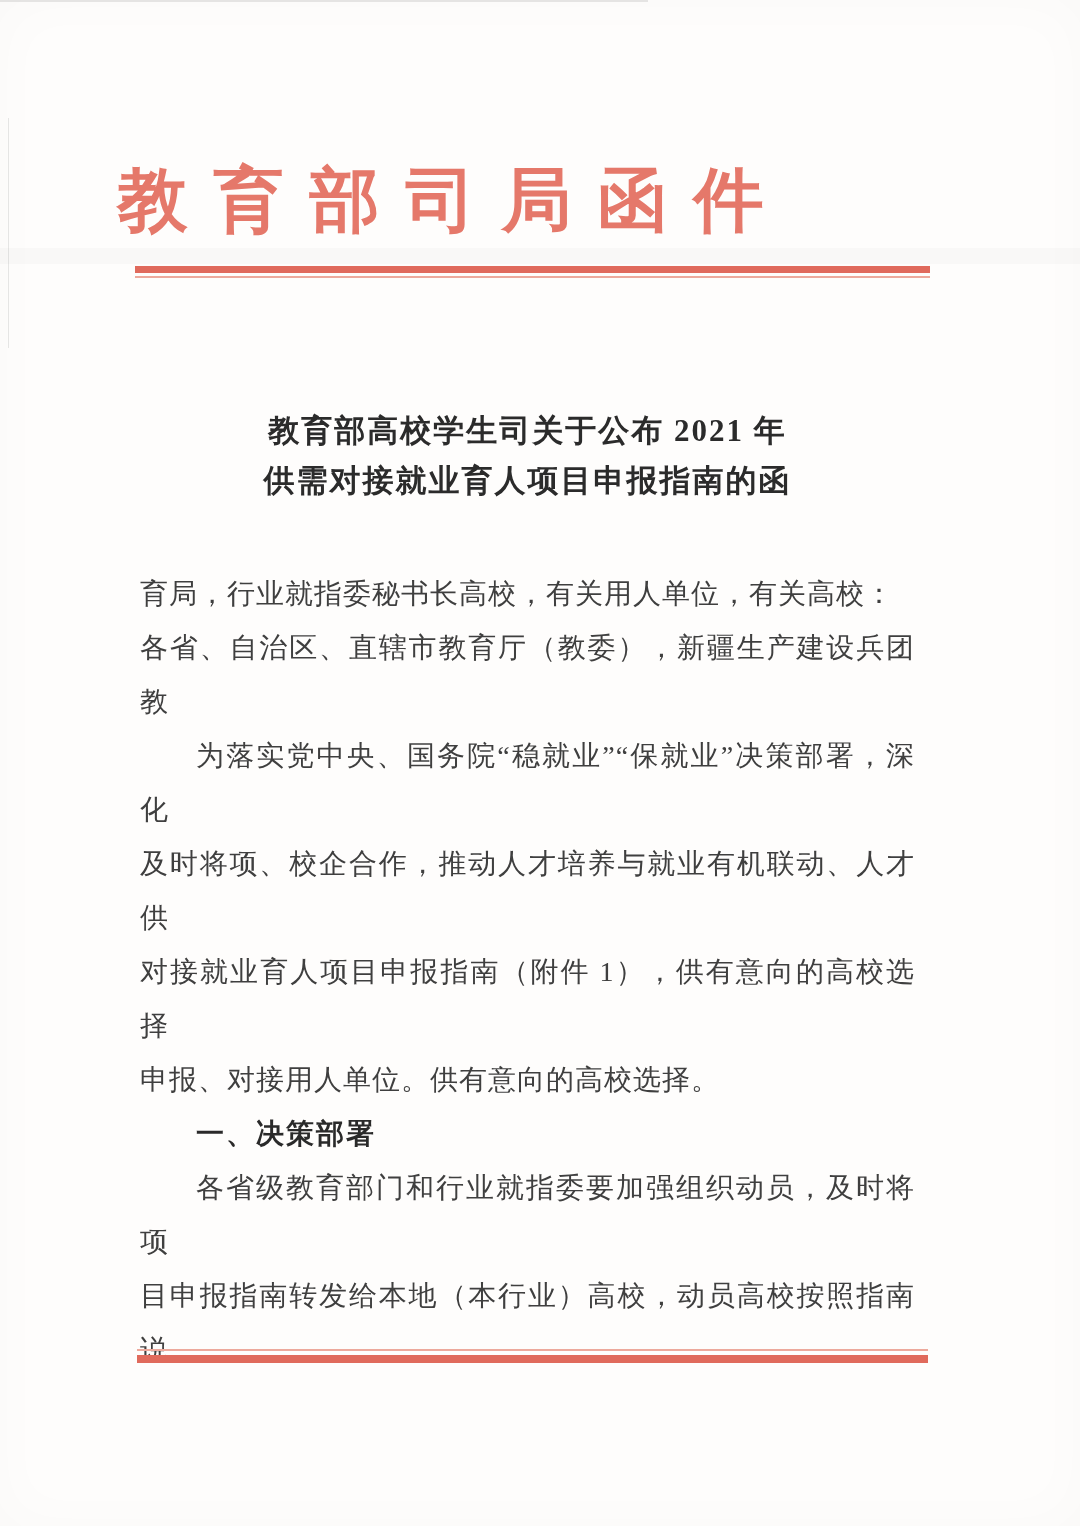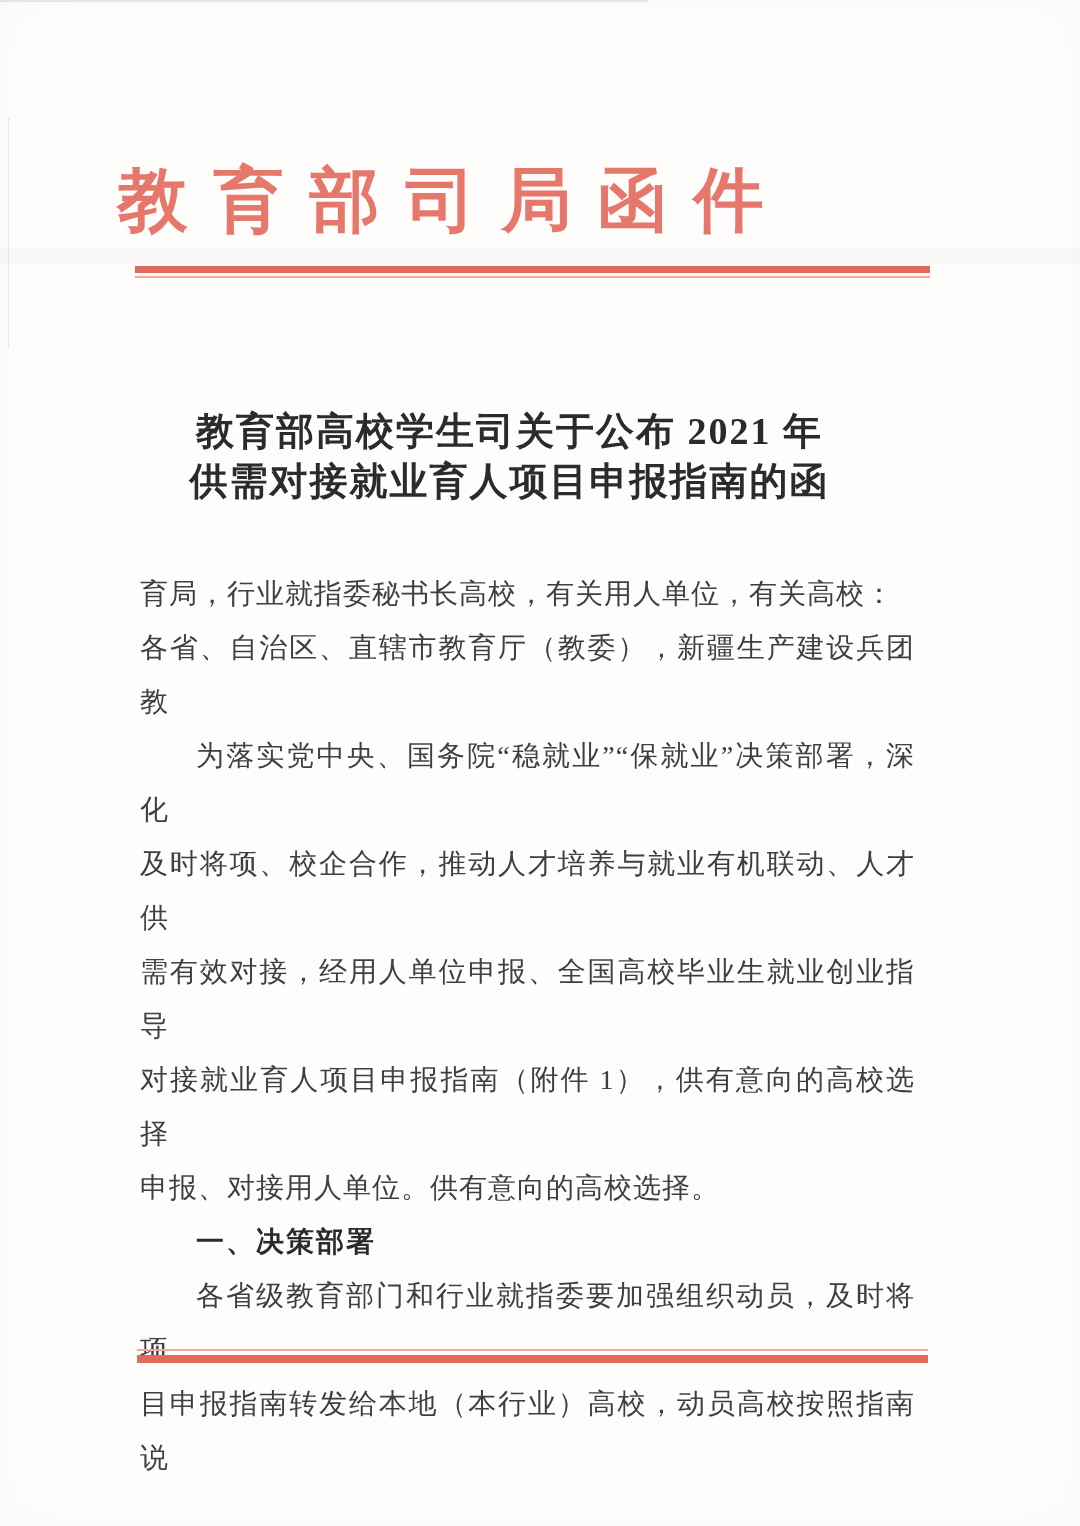--- a/index.html
+++ b/index.html
@@ -35,23 +35,23 @@
   }
   .rule{position:absolute;}
   .rule-top{top:266px;left:135px;width:795px;}
   .rule-top .rule-thick{height:7px;background:var(--red-rule);}
   .rule-top .rule-thin{height:2px;background:var(--red-rule-light);margin-top:3px;}
   .rule-bottom{top:1349px;left:137px;width:791px;}
   .rule-bottom .rule-thin{height:2px;background:var(--red-rule-light);}
   .rule-bottom .rule-thick{height:8px;background:var(--red-rule);margin-top:4px;}
 
   .title{
-    position:absolute;top:406px;left:122px;width:775px;
+    position:absolute;top:406px;left:140px;width:775px;
     text-align:center;
-    font-size:38px;line-height:50px;font-weight:700;
+    font-size:31px;line-height:50px;font-weight:700;
     letter-spacing:2px;
     color:var(--title-ink);
     font-family:"Liberation Serif",serif;
   }
 
   .doc-body{
     position:absolute;top:567px;left:140px;width:775px;
     font-size:28px;line-height:54px;
     color:var(--body-ink);
     font-family:"Liberation Serif",serif;
@@ -83,21 +83,20 @@
   <div class="title">
     <div>教育部高校学生司关于公布 2021 年</div>
     <div>供需对接就业育人项目申报指南的函</div>
   </div>
 
   <div class="doc-body">
       <div class="line short">育局，行业就指委秘书长高校，有关用人单位，有关高校：</div>
       <div class="line full">各省、自治区、直辖市教育厅（教委），新疆生产建设兵团教</div>
       <div class="line indent-full">为落实党中央、国务院“稳就业”“保就业”决策部署，深化</div>
       <div class="line full">及时将项、校企合作，推动人才培养与就业有机联动、人才供</div>
-      <div class="line full">需有效对接，经用人单位申报、全国高校毕业生就业创业指导</div>
       <div class="line full">对接就业育人项目申报指南（附件 1），供有意向的高校选择</div>
       <div class="line short">申报、对接用人单位。供有意向的高校选择。</div>
       <div class="line heading">一、决策部署</div>
       <div class="line indent-full">各省级教育部门和行业就指委要加强组织动员，及时将项</div>
       <div class="line full">目申报指南转发给本地（本行业）高校，动员高校按照指南说</div>
     </div>
 
   <div class="rule rule-bottom">
     <div class="rule-thin"></div>
     <div class="rule-thick"></div>

